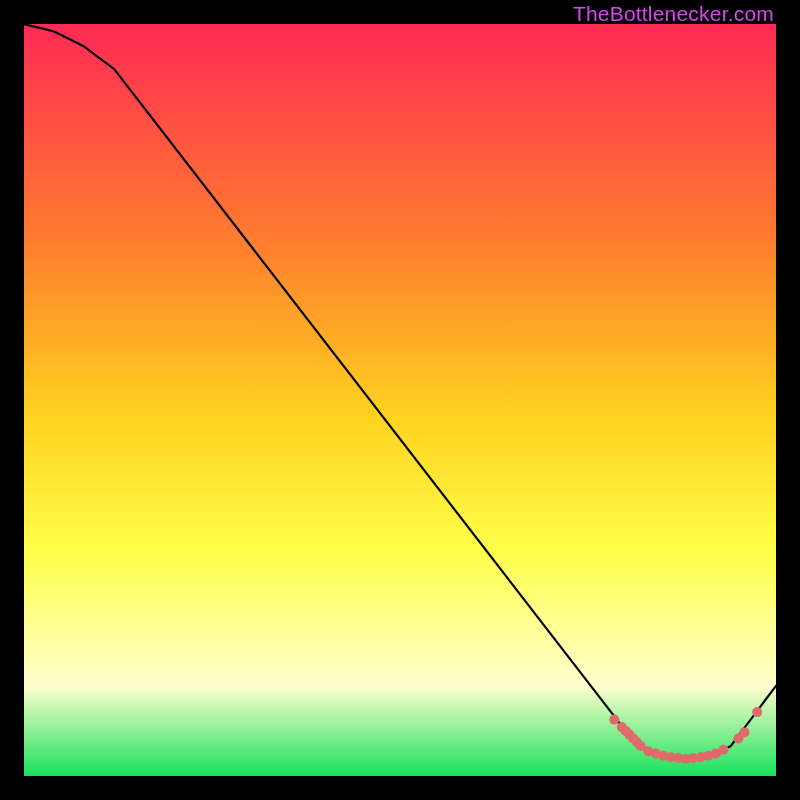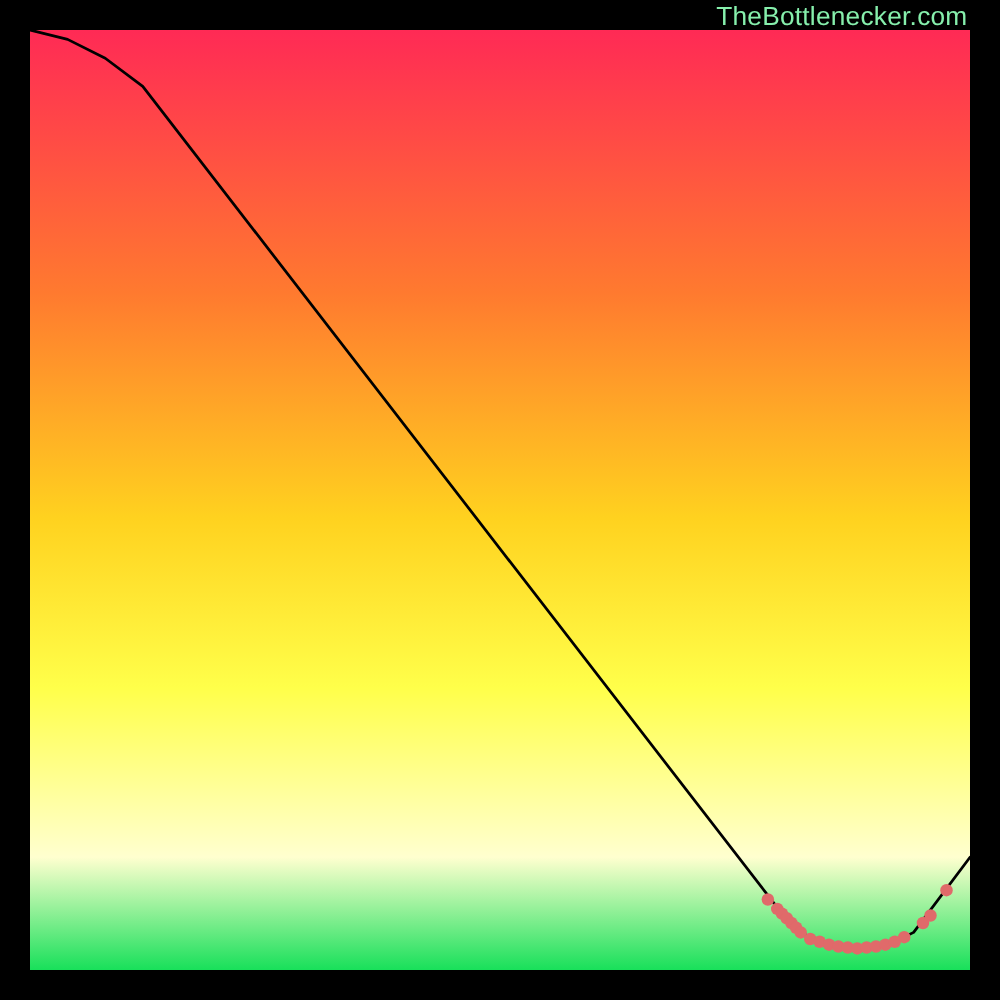--- a/index.html
+++ b/index.html
@@ -23,21 +23,21 @@
     position: absolute;
     left: 0;
     top: 0;
     width: 752px;
     height: 752px;
   }
   .watermark {
     position: absolute;
     top: 2px;
     right: 26px;
-    color: #86efac;
+    color: #d946ef;
     font-size: 21px;
     font-weight: 400;
     letter-spacing: 0.2px;
     user-select: none;
   }
   svg { display: block; }
 </style>
 </head>
 <body>
 

